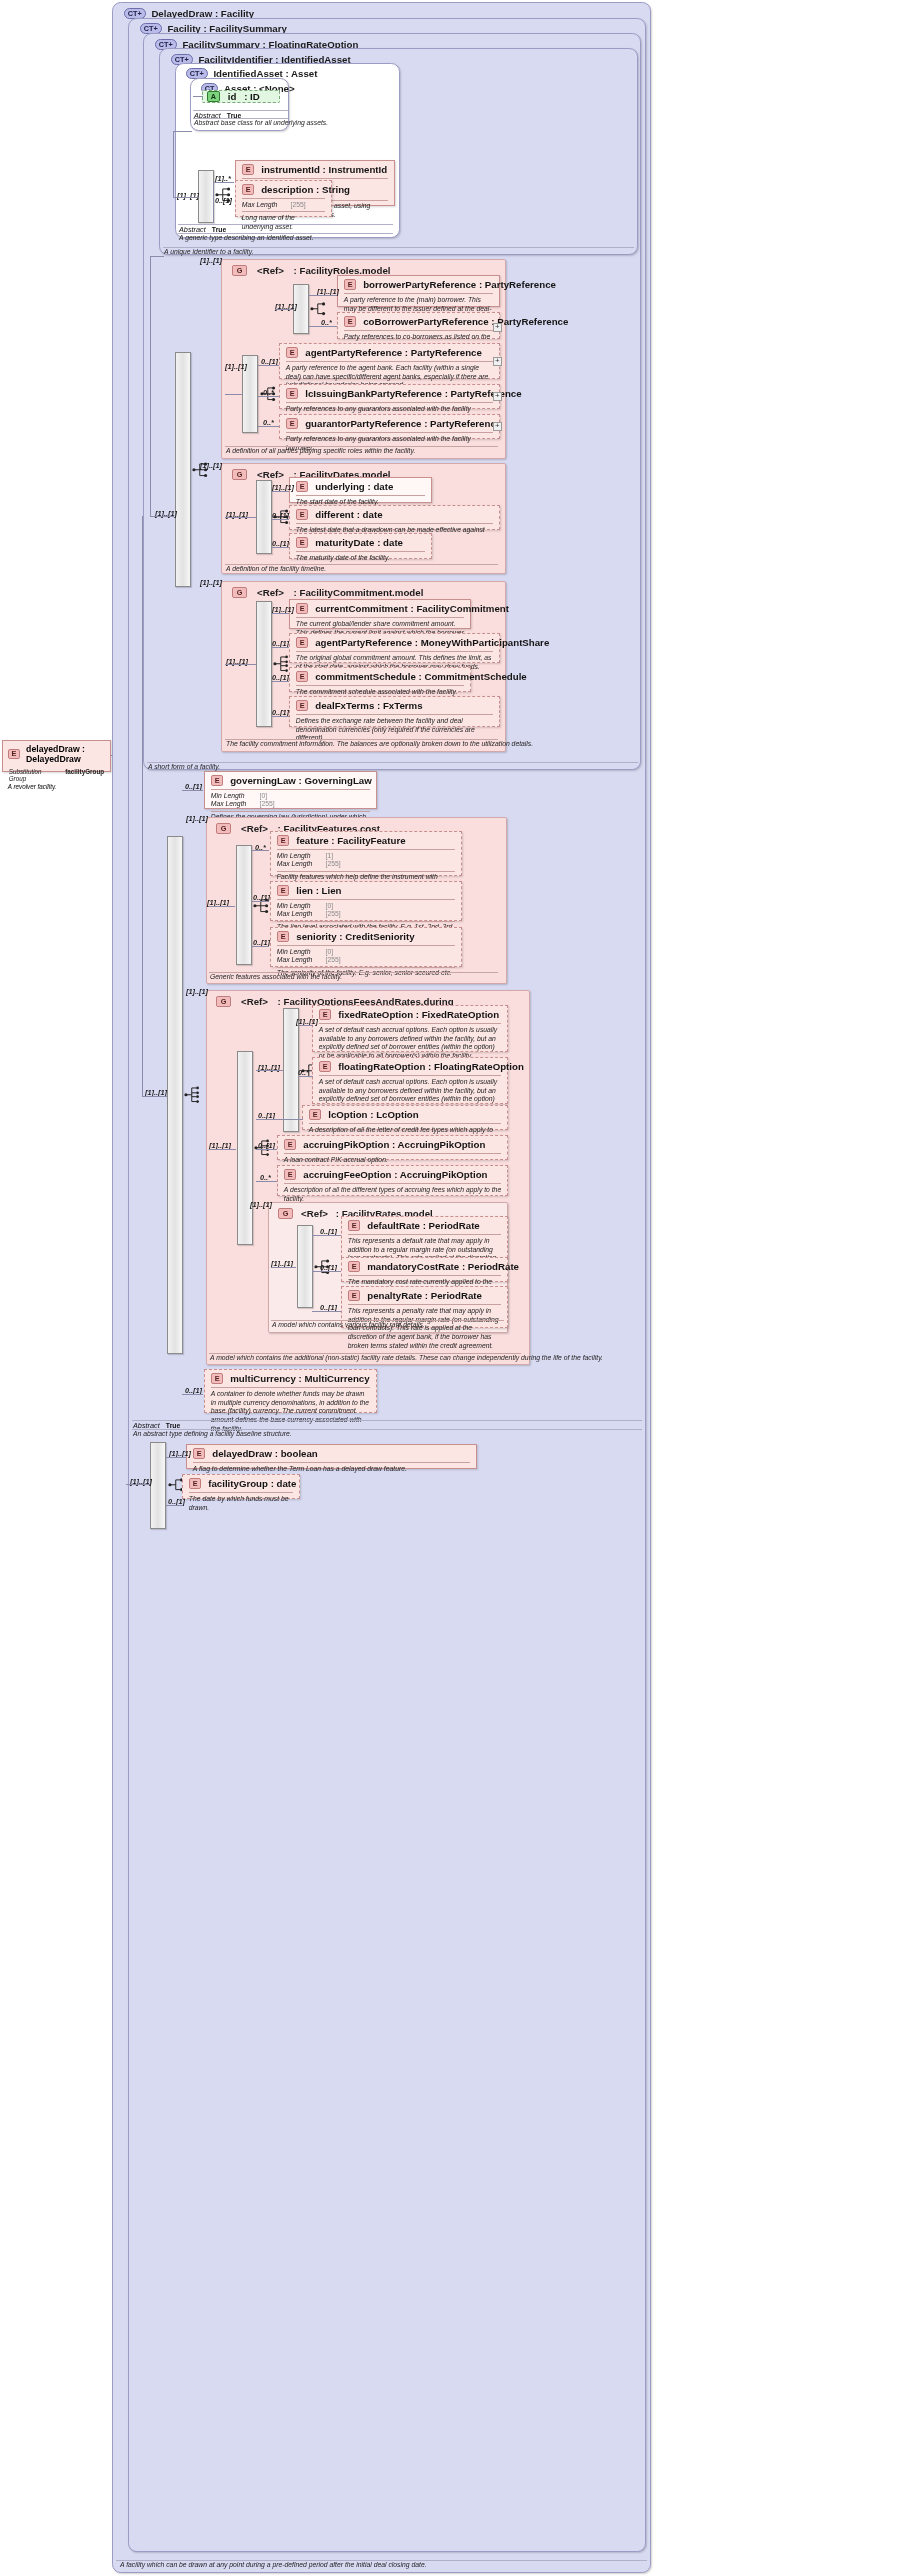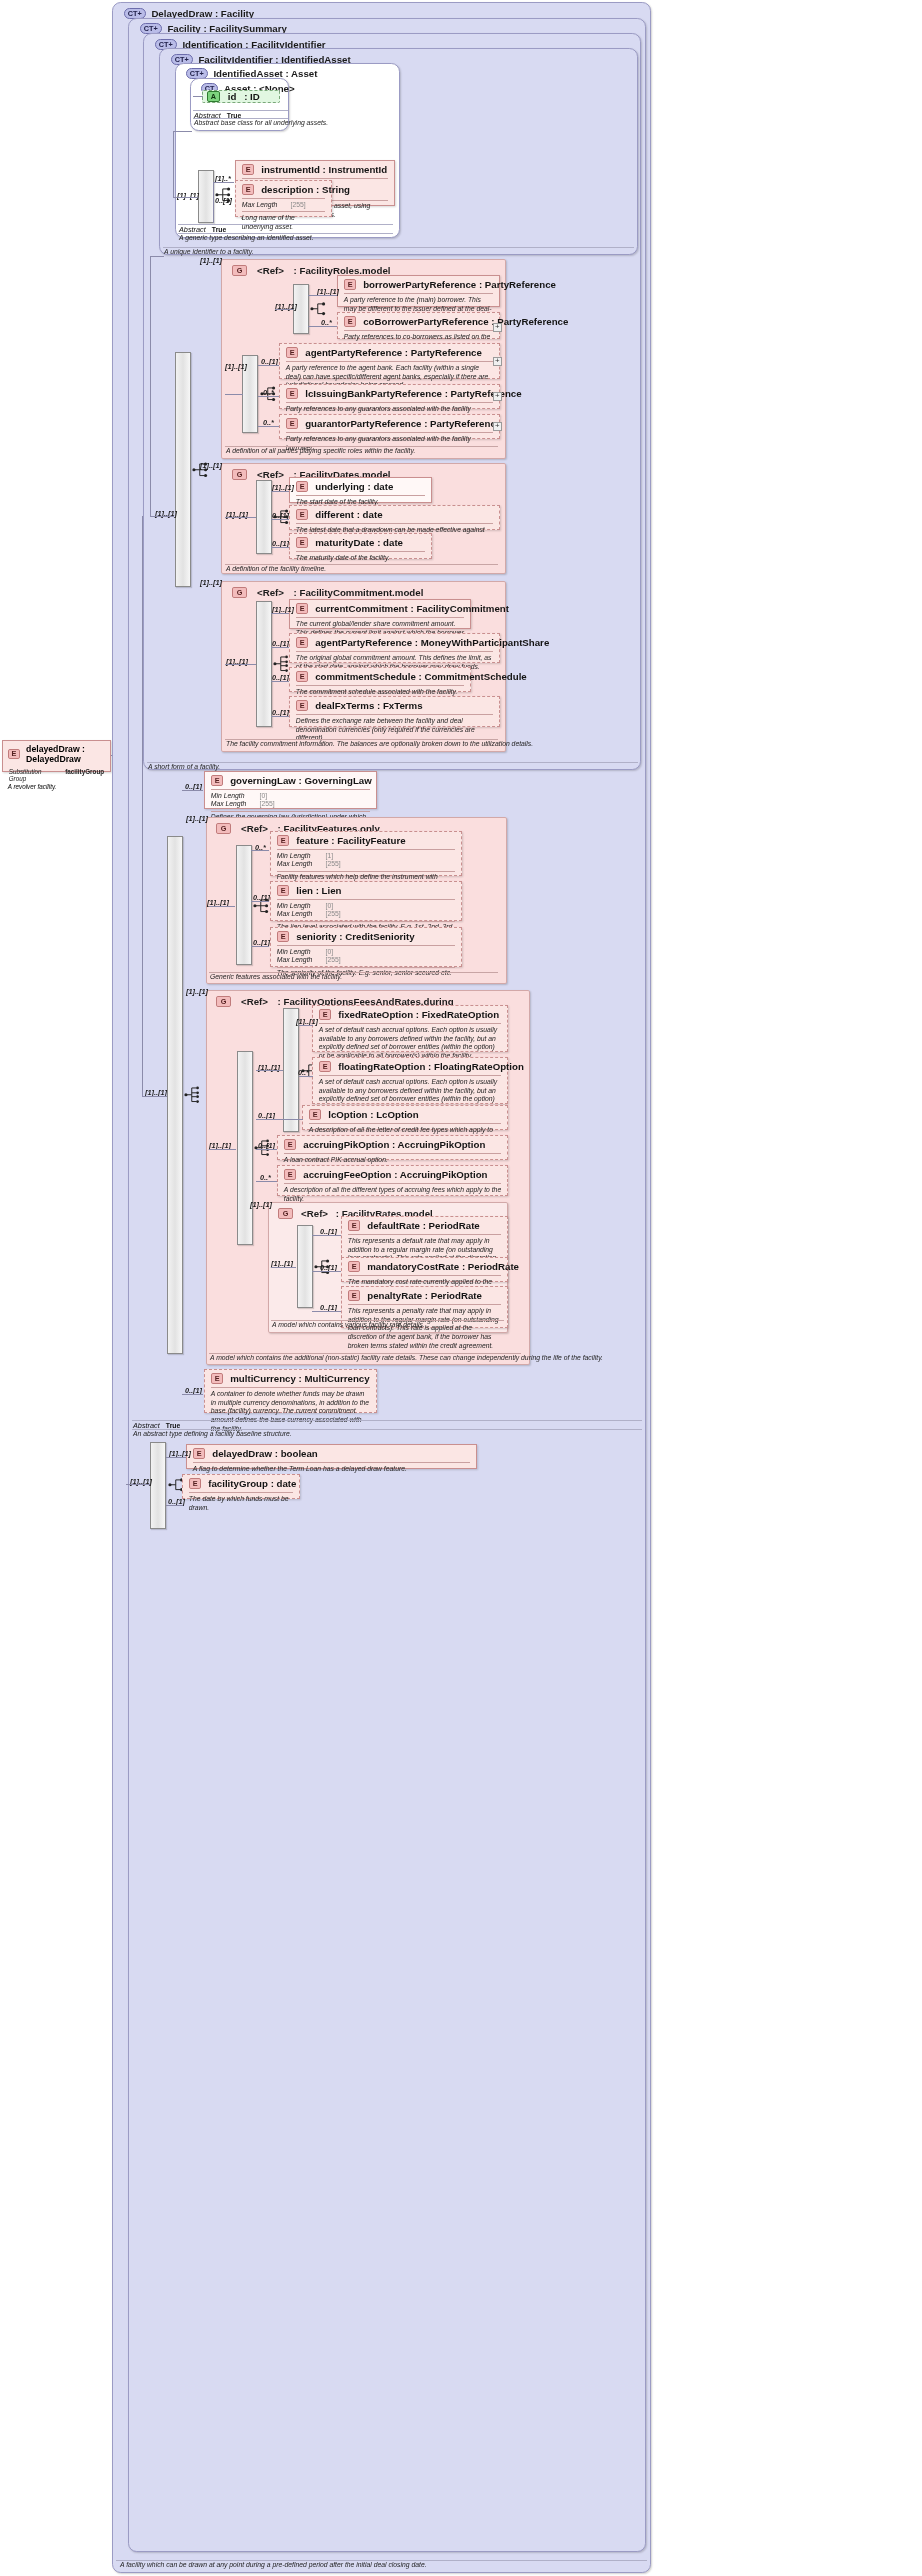--- a/index.html
+++ b/index.html
@@ -99,21 +99,21 @@
 
   <div class="ctbox" style="left:128px;top:17.5px;width:518px;height:2534px;"></div>
   <div class="hdr" style="left:132px;top:19.4px;">
     <span class="tag ct">CT+</span>
     <span>Facility    : FacilitySummary</span>
   </div>
 
   <div class="ctbox" style="left:143px;top:33px;width:498px;height:737px;"></div>
   <div class="hdr" style="left:147px;top:35px;">
     <span class="tag ct">CT+</span>
-    <span>Identification : FacilityIdentifier</span>
+    <span>FacilitySummary : FloatingRateOption</span>
   </div>
 
   <div class="ctbox" style="left:159px;top:48px;width:479px;height:207px;"></div>
   <div class="hdr" style="left:163px;top:50px;">
     <span class="tag ct">CT+</span>
     <span>FacilityIdentifier : IdentifiedAsset</span>
   </div>
 
   <div class="ctbox white" style="left:175px;top:63px;width:225px;height:175px;"></div>
   <div class="hdr" style="left:178px;top:64px;">
@@ -494,21 +494,21 @@
     <div class="divider"></div>
     <div class="doc">Defines the governing law (jurisdiction) under which the facility operates.</div>
   </div>
   <div class="card" style="left:185px;top:782px;">0..[1]</div>
   <div class="ln lnh" style="left:182px;top:790px;width:21.3px;"></div>
 
   <div class="ctbox pinkwrap" style="left:206px;top:817px;width:301px;height:167px;border-radius:1.9px;"></div>
   <div class="hdr" style="left:208px;top:819px;gap:9.7px;">
     <span class="tag g">G</span>
     <span>&lt;Ref&gt;</span>
-    <span>: FacilityFeatures.only</span>
+    <span>: FacilityFeatures.cost</span>
   </div>
   <div class="card" style="left:186px;top:814px;">[1]..[1]</div>
 
   <div class="seq" style="left:236px;top:845px;width:15.5px;height:120px;"></div>
   <svg class="seqglyph" style="left:253px;top:897px;" viewBox="0 0 20 18">
     <circle cx="2" cy="9" r="1.6" fill="#222"></circle>
       <line x1="3" y1="9" x2="8" y2="9" stroke="#222" stroke-width="1"></line>
     <line x1="8" y1="3" x2="8" y2="15" stroke="#222" stroke-width="1"></line>
     <line x1="8" y1="3" x2="13" y2="3" stroke="#222" stroke-width="1"></line>
     <line x1="8" y1="9" x2="13" y2="9" stroke="#222" stroke-width="1"></line>

